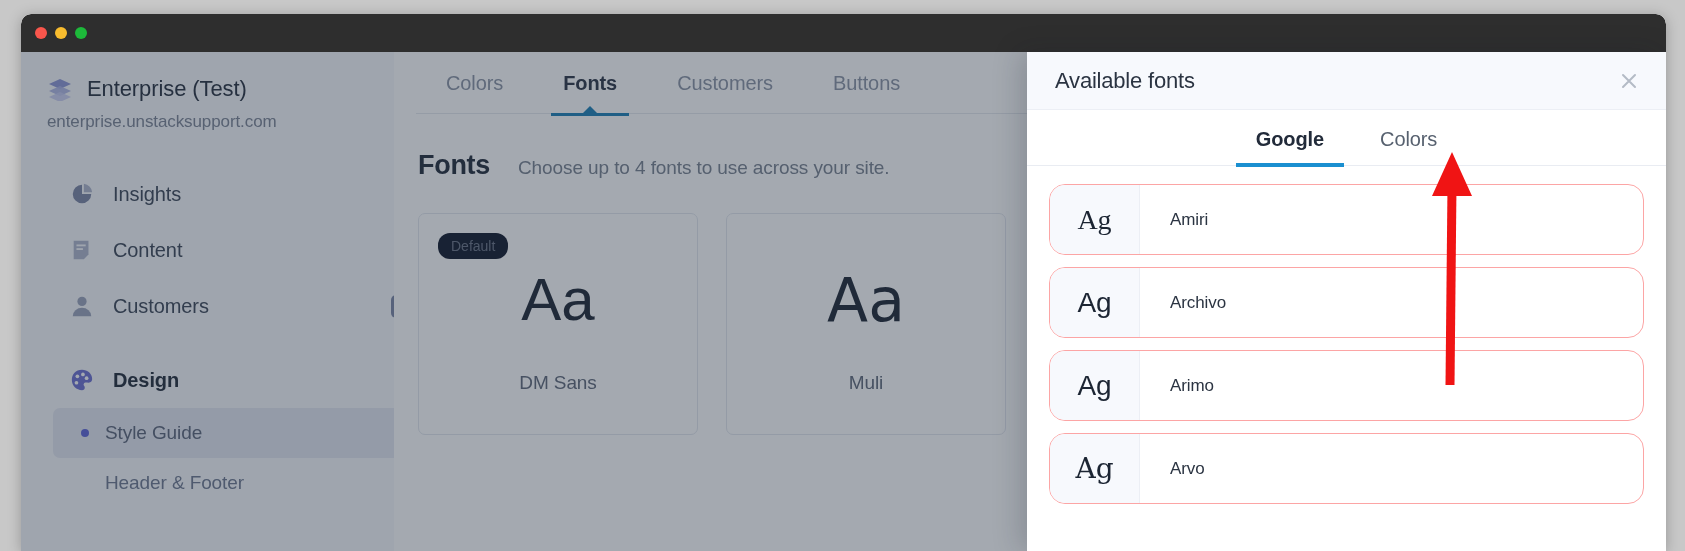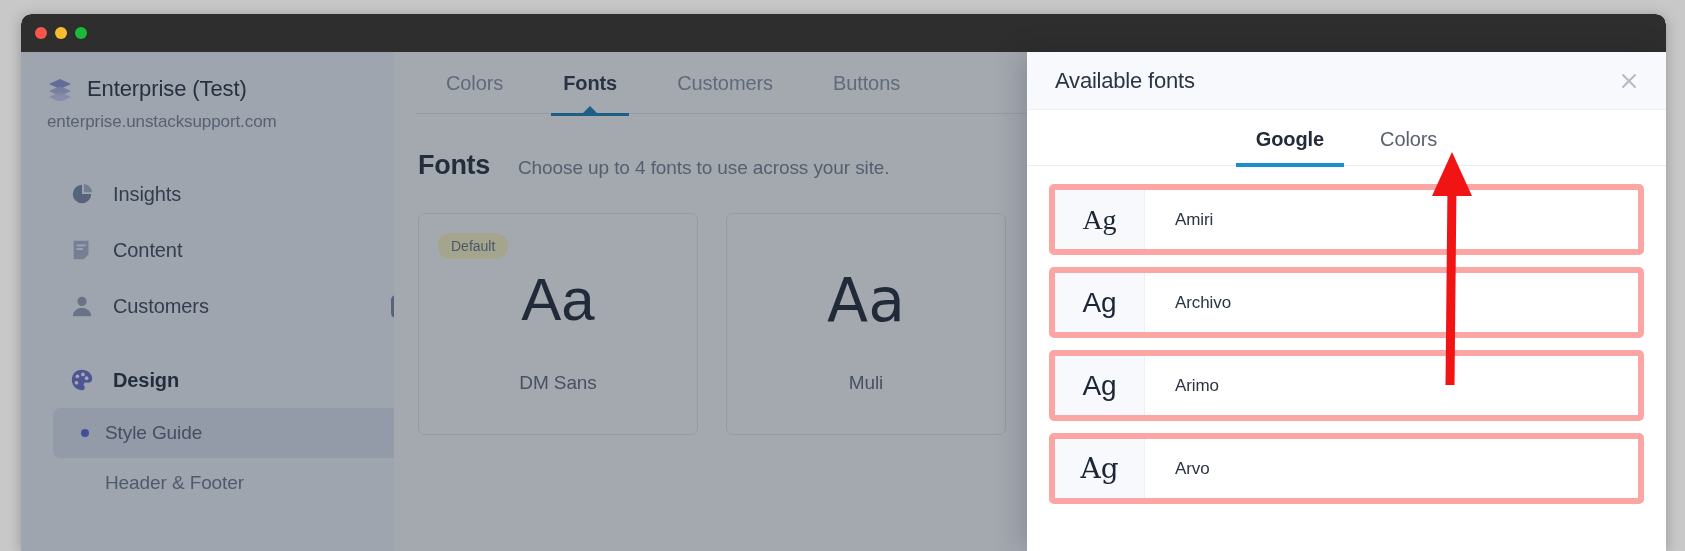--- a/index.html
+++ b/index.html
@@ -235,21 +235,21 @@
     height: 222px;
     border: 1px solid #e3e7ee;
     border-radius: 7px;
     background: #ffffff;
     position: relative;
     cursor: pointer;
   }
   .font-chip {
     position: absolute;
     left: 19px; top: 19px;
-    background: #fef9c3;
+    background: #0f172a;
     color: #6a7385;
     font-size: 14px;
     border-radius: 12px;
     padding: 5px 13px;
   }
   .font-aa {
     position: absolute;
     left: 0; right: 0;
     top: 56px;
     text-align: center;
@@ -334,22 +334,22 @@
 
   .font-list {
     padding: 18px 22px 0 22px;
     height: 385px;
     overflow: hidden;
   }
   .font-row {
     display: flex;
     align-items: stretch;
     height: 71px;
-    border: 6px solid #fca5a5;
-    border-radius: 5px;
+    border: 1px solid #fca5a5;
+    border-radius: 16px;
     margin-bottom: 12px;
     background: #ffffff;
     cursor: pointer;
     overflow: hidden;
   }
   .row-preview {
     width: 90px;
     background: #f7f9fd;
     border-right: 1px solid #eceff5;
     display: flex;

